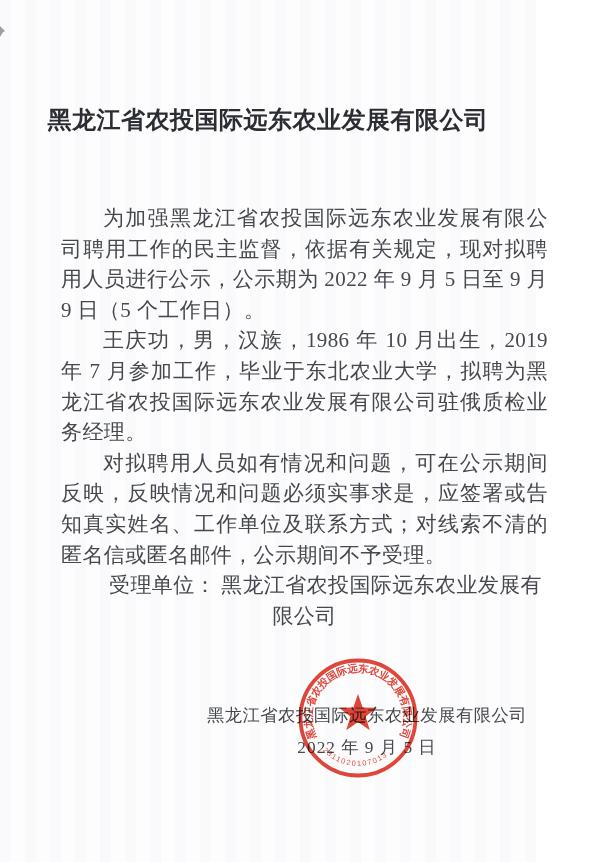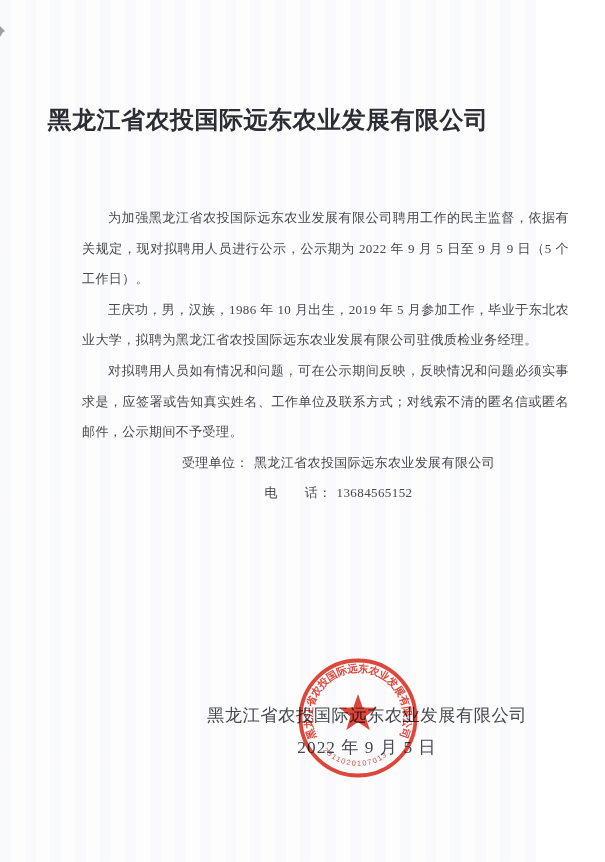--- a/index.html
+++ b/index.html
@@ -36,26 +36,25 @@
     font-weight: bold;
     line-height: 33px;
     letter-spacing: 0.5px;
     color: #2c2d32;
   }
   .doc-title span { display: block; }
   .doc-body {
     position: absolute;
     top: 203px; left: 61px;
     width: 487px;
-    font-size: 13px;
+    font-size: 21px;
     line-height: 30.6px;
     letter-spacing: 0.4px;
     text-align: justify;
     color: #46484d;
-    margin-left: 21px;
   }
   .doc-body p { text-indent: 2em; }
   .contact-line { text-indent: 2em; text-align: center; }
   .contact-line .val { margin-left: 5px; }
   .signature-company {
     position: absolute;
     top: 703px; left: 367px;
     transform: translateX(-50%);
     white-space: nowrap;
     font-size: 17.3px;
@@ -93,24 +92,23 @@
 <div class="page">
 
   <div class="scan-speck"></div>
 
   <h1 class="doc-title">
     <span>黑龙江省农投国际远东农业发展有限公司</span>
   </h1>
 
   <div class="doc-body">
     <p>为加强黑龙江省农投国际远东农业发展有限公司聘用工作的民主监督，依据有关规定，现对拟聘用人员进行公示，公示期为 2022 年 9 月 5 日至 9 月 9 日（5 个工作日）。</p>
-    <p>王庆功，男，汉族，1986 年 10 月出生，2019 年 5 月参加工作，毕业于东北农业大学，拟聘为黑龙江省农投国际远东农业发展有限公司驻俄质检业务经理。</p>
+    <p>王庆功，男，汉族，1986 年 10 月出生，2019 年 7 月参加工作，毕业于东北农业大学，拟聘为黑龙江省农投国际远东农业发展有限公司驻俄质检业务经理。</p>
     <p>对拟聘用人员如有情况和问题，可在公示期间反映，反映情况和问题必须实事求是，应签署或告知真实姓名、工作单位及联系方式；对线索不清的匿名信或匿名邮件，公示期间不予受理。</p>
     <p class="contact-line"><span>受理单位：</span><span class="val">黑龙江省农投国际远东农业发展有限公司</span></p>
-    <p class="contact-line"><span>电　　话：</span><span class="val">13684565152</span></p>
   </div>
 
   <div class="signature-company">黑龙江省农投国际远东农业发展有限公司</div>
   <div class="signature-date">2022 年 9 月 5 日</div>
 
   <svg class="seal" viewBox="0 0 140 140" xmlns="http://www.w3.org/2000/svg" aria-hidden="true">
     <defs>
       <path id="sealTextArc" d="M 28.3 89.4 A 46 46 0 1 1 111.7 89.4"></path>
       <path id="sealCodeArc" d="M 34.6 102.4 A 48 48 0 0 0 105.4 102.4"></path>
     </defs>

